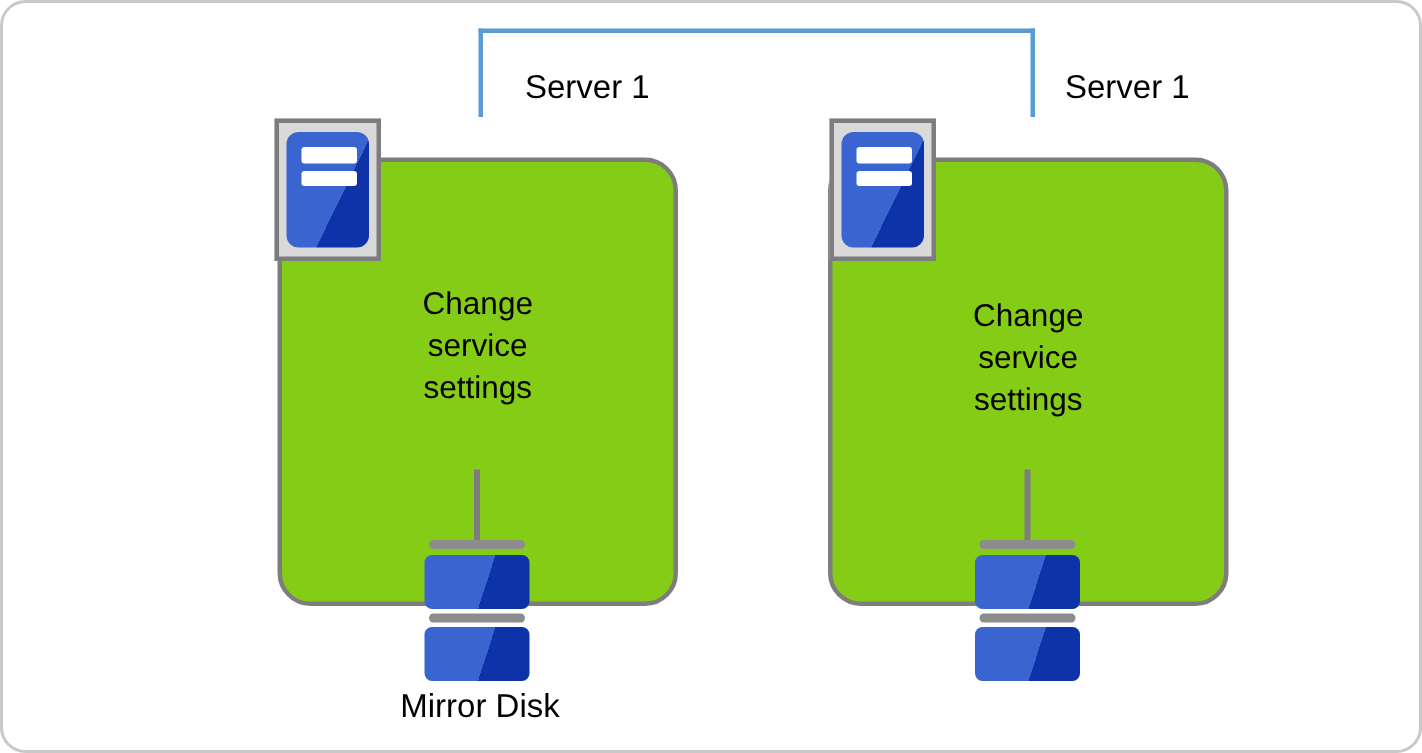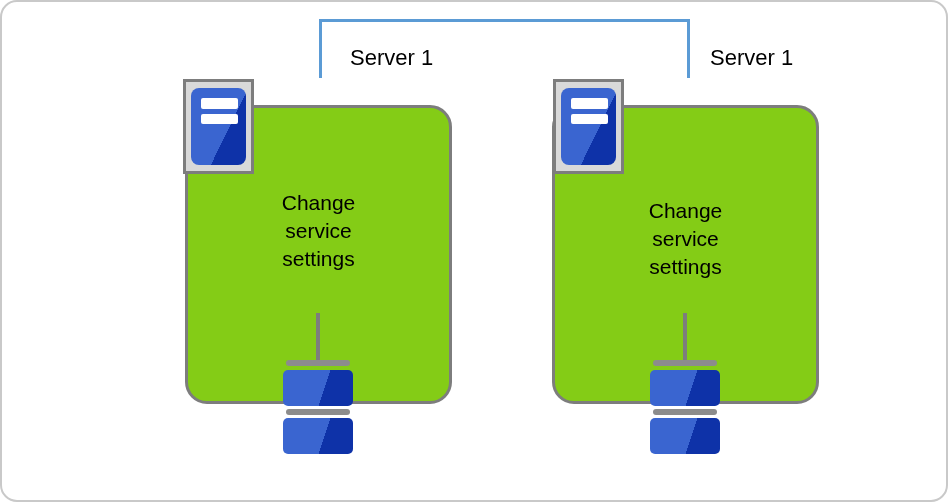--- a/index.html
+++ b/index.html
@@ -142,14 +142,15 @@
     <div class="disk-cap c2"></div>
     <div class="disk-platter p2"></div>
   </div>
   <div class="abs disk d2">
     <div class="disk-cap c1"></div>
     <div class="disk-platter p1"></div>
     <div class="disk-cap c2"></div>
     <div class="disk-platter p2"></div>
   </div>
 
+  <div class="abs disk-label">Mirror Disk</div>
 
 </div>
 
 </body></html>

